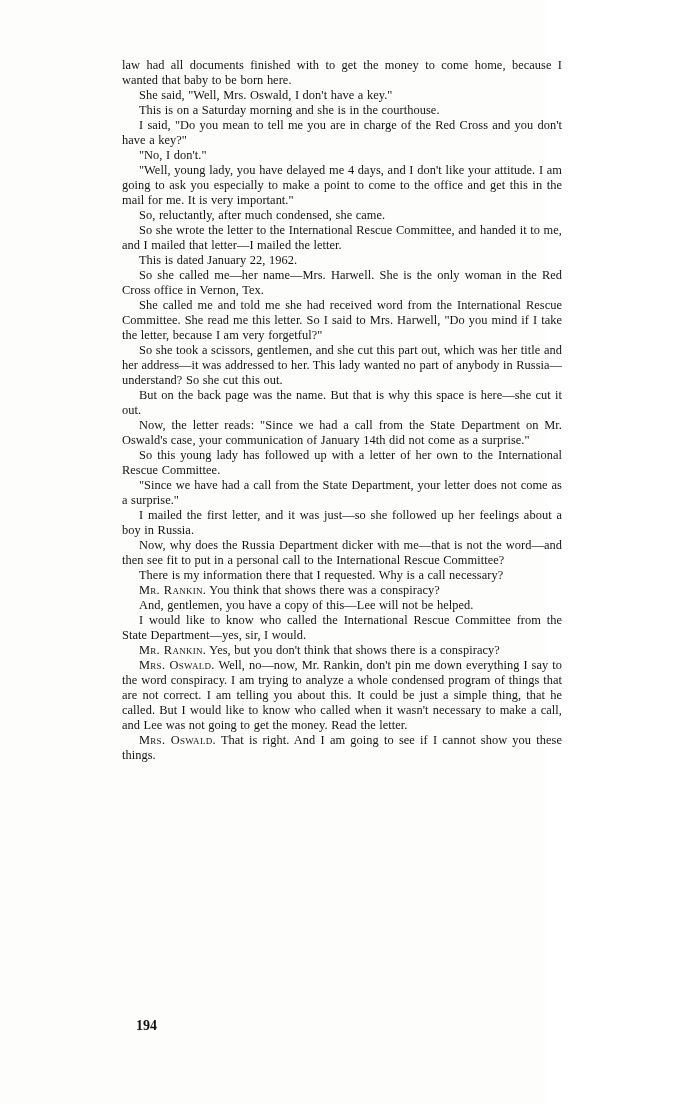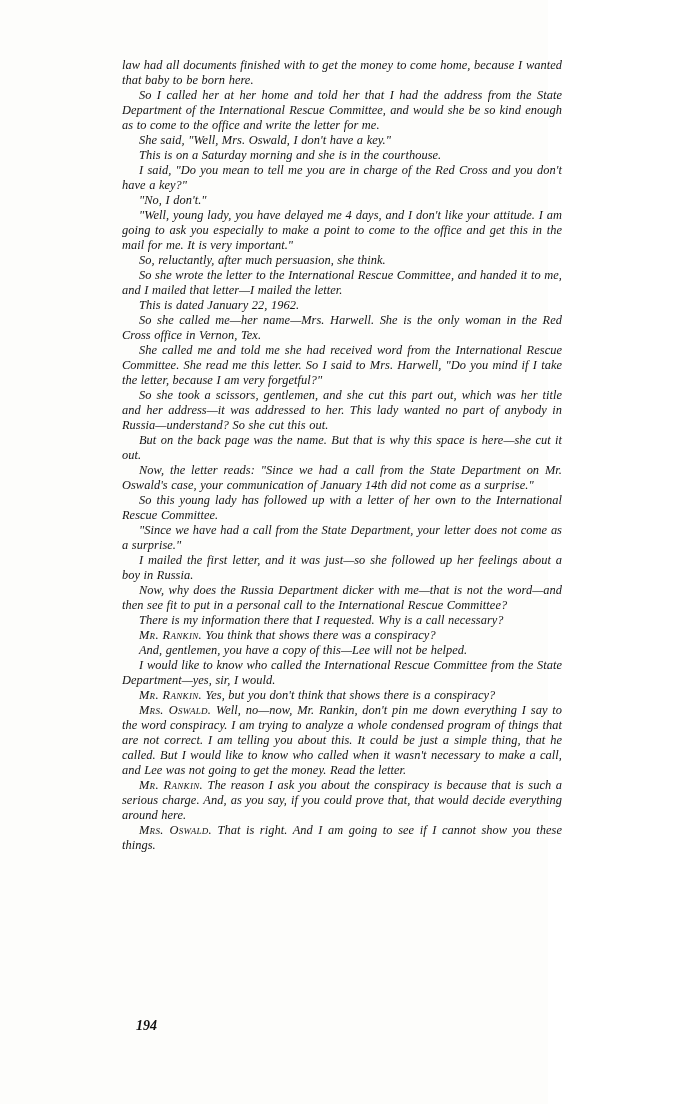--- a/index.html
+++ b/index.html
@@ -14,21 +14,20 @@
     color: #1a1a1a;
     position: relative;
     overflow: hidden;
   }
   .page {
     position: absolute;
     left: 0; top: 0;
     width: 548px;
     height: 1104px;
     background: #fdfdfb;
-    font-style: italic;
   }
   .text-column {
     position: absolute;
     left: 122px;
     top: 58px;
     width: 440px;
   }
   .para {
     margin: 0;
     font-size: 12.4px;
@@ -57,43 +56,41 @@
     color: #111111;
   }
 </style>
 </head>
 <body>
 
 <div class="page">
 
   <div class="text-column">
     <p class="para no-indent">law had all documents finished with to get the money to come home, because I wanted that baby to be born here.</p>
-    <p class="para">So I called her at her home and told her that I had the address from the State Department of the International Rescue Committee, and would she be so kind enough as to come to the office and write the letter for me.</p>
     <p class="para">She said, "Well, Mrs. Oswald, I don't have a key."</p>
     <p class="para">This is on a Saturday morning and she is in the courthouse.</p>
     <p class="para">I said, "Do you mean to tell me you are in charge of the Red Cross and you don't have a key?"</p>
     <p class="para">"No, I don't."</p>
     <p class="para">"Well, young lady, you have delayed me 4 days, and I don't like your attitude. I am going to ask you especially to make a point to come to the office and get this in the mail for me.  It is very important."</p>
-    <p class="para">So, reluctantly, after much persuasion, she think.</p>
+    <p class="para">So, reluctantly, after much condensed, she came.</p>
     <p class="para">So she wrote the letter to the International Rescue Committee, and handed it to me, and I mailed that letter—I mailed the letter.</p>
     <p class="para">This is dated January 22, 1962.</p>
     <p class="para">So she called me—her name—Mrs. Harwell.  She is the only woman in the Red Cross office in Vernon, Tex.</p>
     <p class="para">She called me and told me she had received word from the International Rescue Committee.  She read me this letter.  So I said to Mrs. Harwell, "Do you mind if I take the letter, because I am very forgetful?"</p>
     <p class="para">So she took a scissors, gentlemen, and she cut this part out, which was her title and her address—it was addressed to her.  This lady wanted no part of anybody in Russia—understand?  So she cut this out.</p>
     <p class="para">But on the back page was the name.  But that is why this space is here—she cut it out.</p>
     <p class="para">Now, the letter reads: "Since we had a call from the State Department on Mr. Oswald's case, your communication of January 14th did not come as a surprise."</p>
     <p class="para">So this young lady has followed up with a letter of her own to the International Rescue Committee.</p>
     <p class="para">"Since we have had a call from the State Department, your letter does not come as a surprise."</p>
     <p class="para">I mailed the first letter, and it was just—so she followed up her feelings about a boy in Russia.</p>
     <p class="para">Now, why does the Russia Department dicker with me—that is not the word—and then see fit to put in a personal call to the International Rescue Committee?</p>
     <p class="para">There is my information there that I requested.  Why is a call necessary?</p>
     <p class="para"><span class="speaker">Mr. Rankin.</span> You think that shows there was a conspiracy?</p>
     <p class="para">And, gentlemen, you have a copy of this—Lee will not be helped.</p>
     <p class="para">I would like to know who called the International Rescue Committee from the State Department—yes, sir, I would.</p>
     <p class="para"><span class="speaker">Mr. Rankin.</span> Yes, but you don't think that shows there is a conspiracy?</p>
     <p class="para"><span class="speaker">Mrs. Oswald.</span> Well, no—now, Mr. Rankin, don't pin me down everything I say to the word conspiracy.  I am trying to analyze a whole condensed program of things that are not correct.  I am telling you about this.  It could be just a simple thing, that he called.  But I would like to know who called when it wasn't necessary to make a call, and Lee was not going to get the money.  Read the letter.</p>
-    <p class="para"><span class="speaker">Mr. Rankin.</span> The reason I ask you about the conspiracy is because that is such a serious charge.  And, as you say, if you could prove that, that would decide everything around here.</p>
     <p class="para"><span class="speaker">Mrs. Oswald.</span> That is right.  And I am going to see if I cannot show you these things.</p>
   </div>
 
   <div class="page-number">194</div>
 
 </div>
 
 </body></html>

